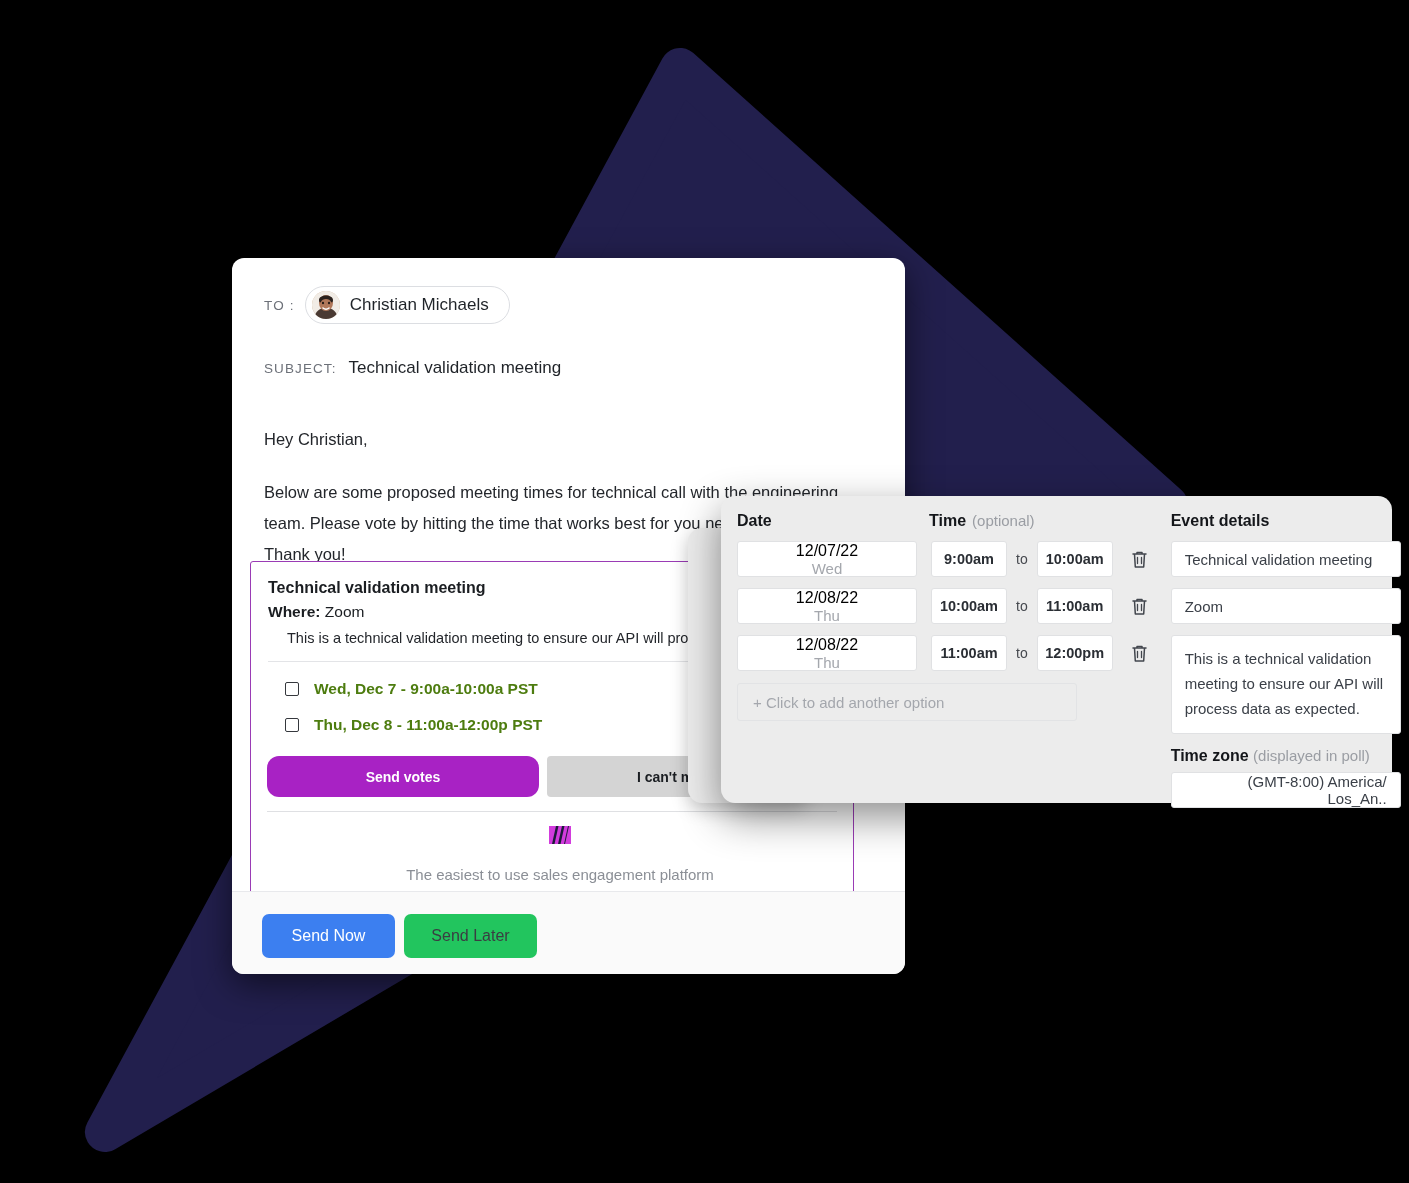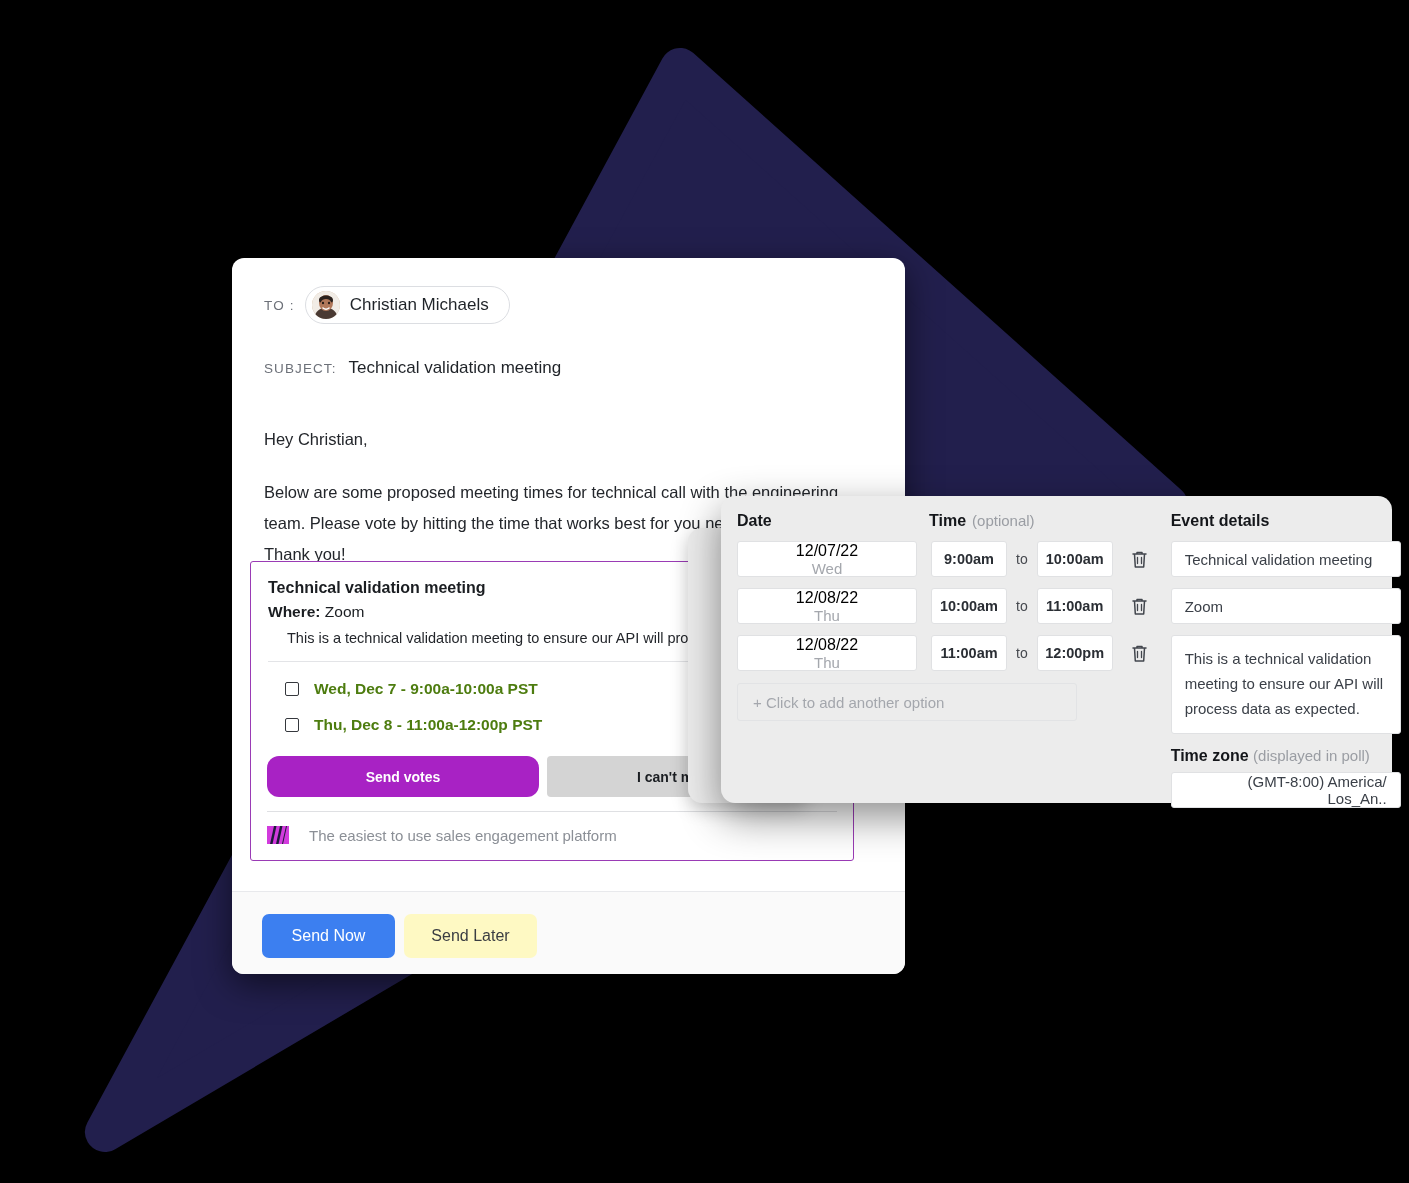--- a/index.html
+++ b/index.html
@@ -72,34 +72,34 @@
     flex:0 0 272px; height:41px; background:#a822c4; color:#fff;
     border:none; border-radius:12px; font-size:14px; font-weight:700;
     font-family:inherit; cursor:pointer;
   }
   .btn-cant {
     flex:0 0 272px; height:41px; background:#d4d4d4; color:#1b1e22;
     border:none; border-radius:4px; font-size:14px; font-weight:700;
     font-family:inherit; cursor:pointer;
   }
   .poll-foot-sep { height:1px; background:#dfe0e3; margin:14px 16px 0 16px; }
-  .poll-foot { display:flex; align-items:center; gap:20px; padding:12px 0 14px 16px; }
+  .poll-foot { display:flex; align-items:center; gap:20px; padding:12px 0 14px 16px;flex-direction:column; }
   .brand-mark { width:22px; height:22px; flex:none; }
   .poll-foot-txt { font-size:15px; color:#8b8f96; }
 
   
   .send-bar { position:absolute; left:0; bottom:0; width:100%; height:83px; border-top:1px solid #e8e9ec; background:#fafafa; border-radius:0 0 12px 12px; }
   .btn-send-now {
     position:absolute; left:30px; top:22px; width:133px; height:44px;
     background:#3c7ff0; color:#fff; border:none; border-radius:7px;
     font-size:16px; font-family:inherit; cursor:pointer;
   }
   .btn-send-later {
     position:absolute; left:172px; top:22px; width:133px; height:44px;
-    background:#fef9c3; color:#3a3d42; border:none; border-radius:7px;
+    background:#22c55e; color:#3a3d42; border:none; border-radius:7px;
     font-size:16px; font-family:inherit; cursor:pointer;
   }
 
   
   .panel-back {
     position:absolute; left:688px; top:528px; width:120px; height:275px;
     background:#ececec; border-radius:14px; box-shadow:0 6px 18px rgba(0,0,0,.22);
   }
   .panel {
     position:absolute; left:721px; top:496px; width:671px; height:307px;

